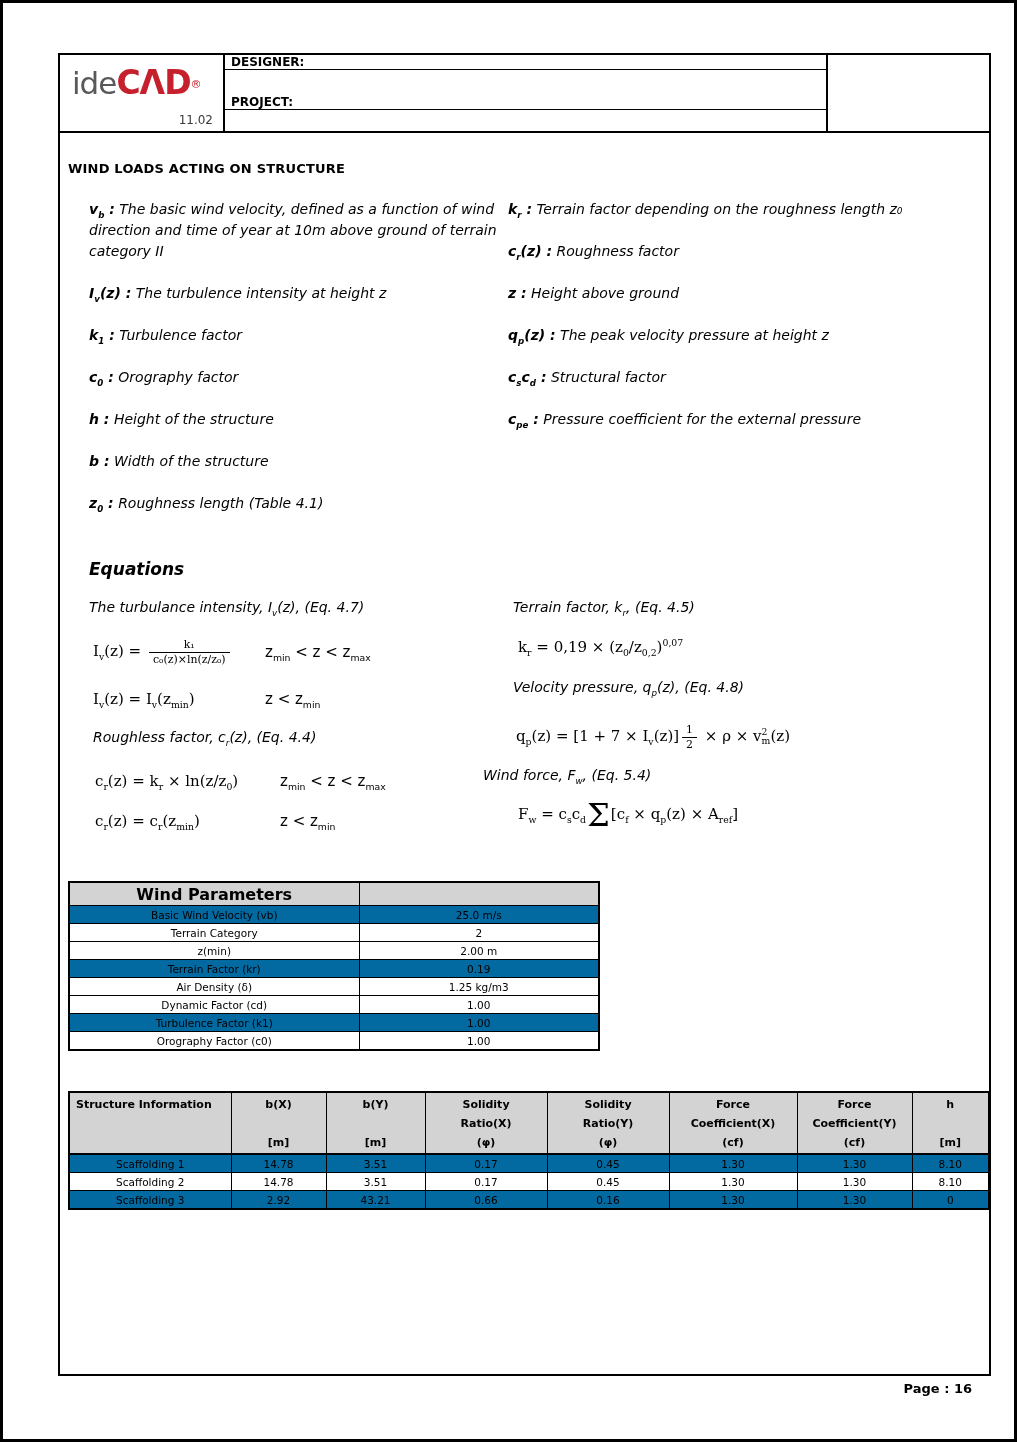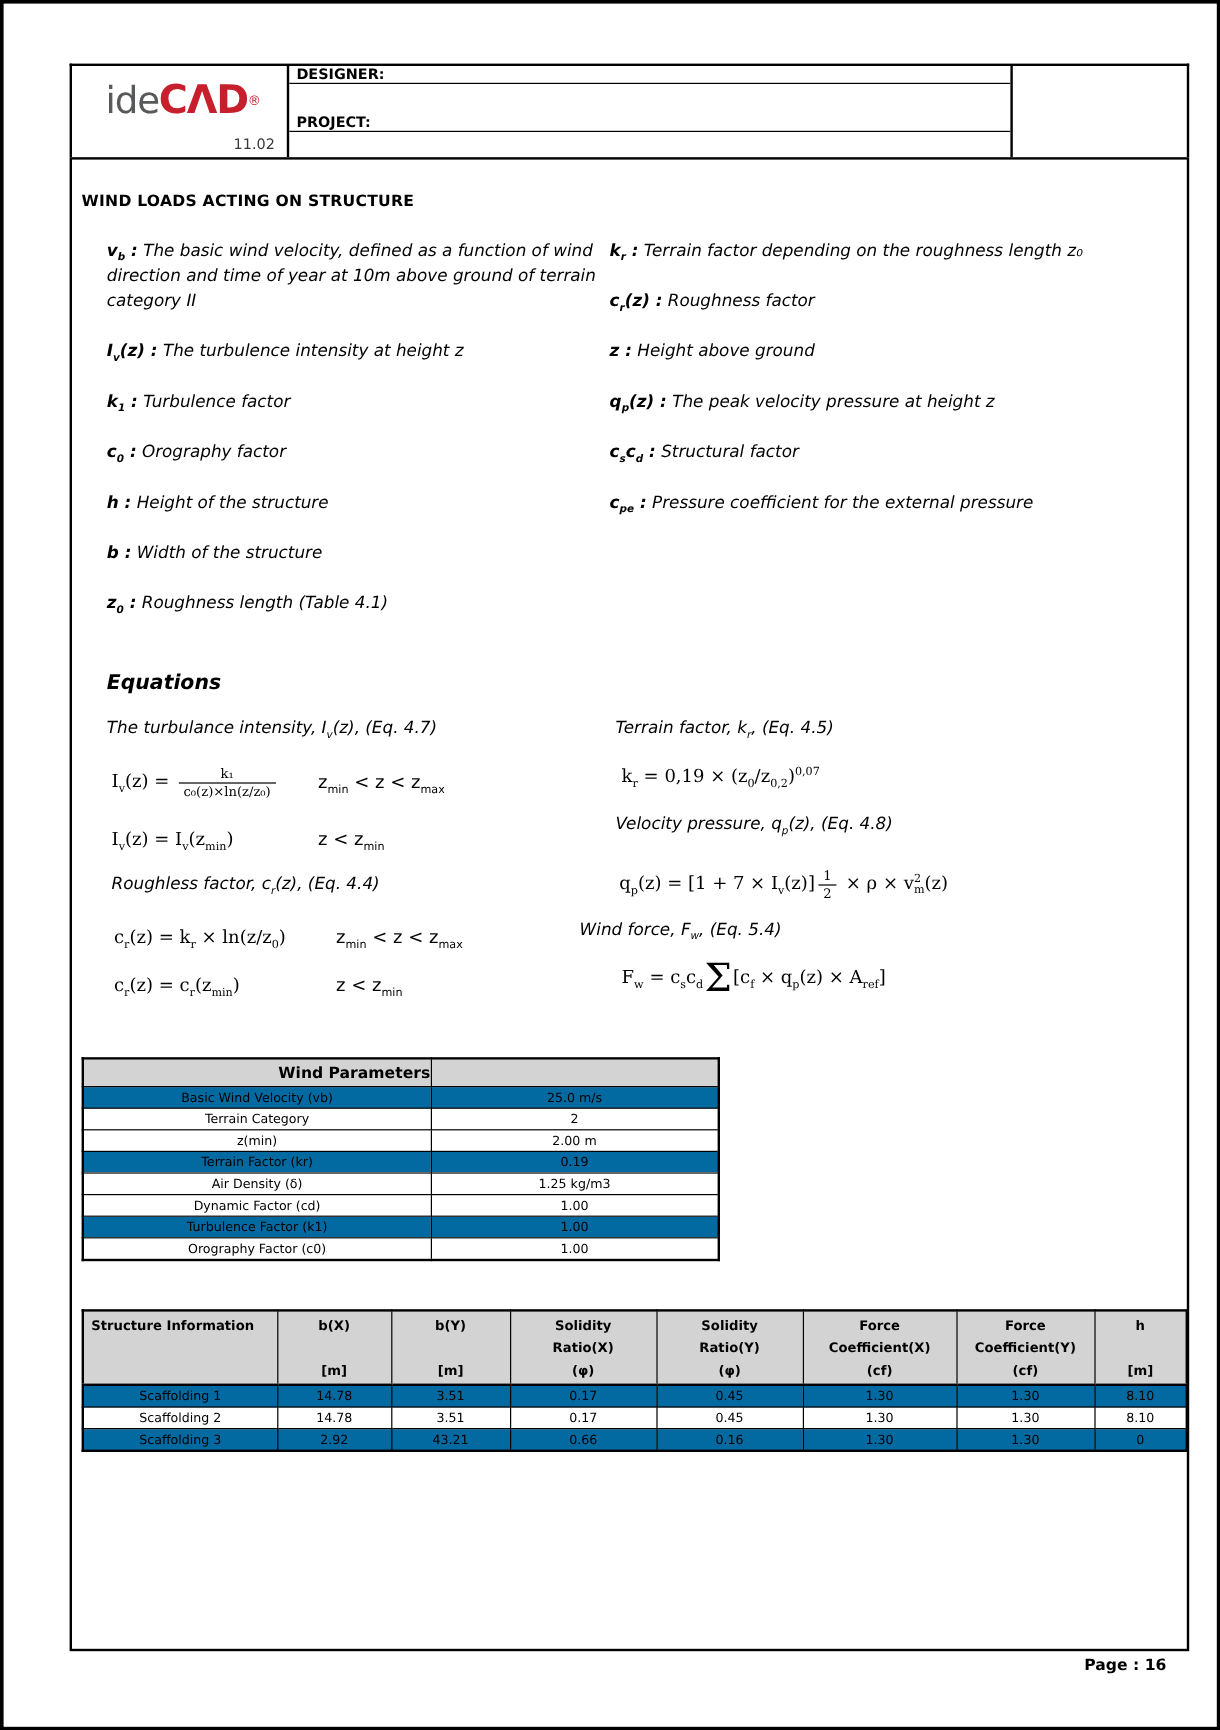--- a/index.html
+++ b/index.html
@@ -2,21 +2,21 @@
 <html><head>
 <meta charset="utf-8">
 <style>
   html,body{margin:0;padding:0;background:#888;}
   .page{position:relative;width:1017px;height:1442px;background:#fff;border:3px solid #000;
         box-sizing:border-box;font-family:"DejaVu Sans",sans-serif;color:#000;margin:0 auto;overflow:hidden;}
 
   
   .hdr{position:absolute;left:55px;top:50px;width:933px;height:78px;box-sizing:border-box;
        border:2px solid #000;border-bottom:none;display:flex;}
-  .hdr-logo{width:165px;border-right:2px solid #000;box-sizing:border-box;position:relative;background:#fff;margin-left:16px;}
+  .hdr-logo{width:165px;border-right:2px solid #000;box-sizing:border-box;position:relative;background:#fff;}
   .logo-line{position:absolute;left:12px;top:8px;white-space:nowrap;}
   .logo-ide{font-size:31px;color:#58595b;letter-spacing:-1px;}
   .logo-cad{font-size:33px;font-weight:bold;color:#c5202c;letter-spacing:-1px;}
   .logo-reg{font-size:11px;color:#c5202c;vertical-align:super;}
   .logo-ver{position:absolute;right:10px;bottom:4px;font-size:12px;color:#3a3a3a;}
   .hdr-meta{width:603px;box-sizing:border-box;border-right:2px solid #000;display:flex;flex-direction:column;gap:25px;}
   .hdr-row{box-sizing:border-box;border-bottom:1px solid #000;display:flex;align-items:center;}
   .hdr-row.r1,.hdr-row.r2{height:19px;}
   .hdr-row.r3{height:22px;}
   .hdr-row.r4{height:18px;border-bottom:none;flex:1;}
@@ -53,21 +53,21 @@
   .frac .fnum{display:block;font-size:73%;line-height:1.25;padding:0 4px;border-bottom:1px solid #000;}
   .frac .fden{display:block;font-size:73%;line-height:1.25;padding:0 4px;}
   .supsub{display:inline-block;vertical-align:-35%;text-align:left;font-size:62%;line-height:1.05;}
   .supsub span{display:block;}
   .sigma{font-size:215%;line-height:.75;vertical-align:middle;font-weight:normal;margin:0 1px;}
 
   
   table{border-collapse:collapse;}
   .wind-table{position:absolute;left:65px;top:878px;width:530px;border:2px solid #000;table-layout:fixed;}
   .wind-table th,.wind-table td{border:1px solid #000;font-size:10.5px;text-align:center;padding:0;overflow:hidden;}
-  .wind-table th{height:22px;font-size:13px;font-weight:bold;background:#d3d3d3;text-align:right;}
+  .wind-table th{height:22px;font-size:16px;font-weight:bold;background:#d3d3d3;}
   .wind-table td{height:17px;}
   tr.odd td{background:#0369a1;}
   tr.even td{background:#ffffff;}
 
   .struct-table{position:absolute;left:65px;top:1088px;width:920px;border:2px solid #000;table-layout:fixed;}
   .struct-table th{border:1px solid #000;border-bottom:2px solid #000;background:#d3d3d3;padding:2px 0 1px 0;vertical-align:top;}
   .struct-table th .hline{height:19px;line-height:19px;font-size:11px;font-weight:bold;text-align:center;white-space:nowrap;}
   .struct-table th.first .hline{text-align:left;padding-left:6px;}
   .struct-table td{border:1px solid #000;font-size:10.5px;text-align:center;height:17px;padding:0;}
 

